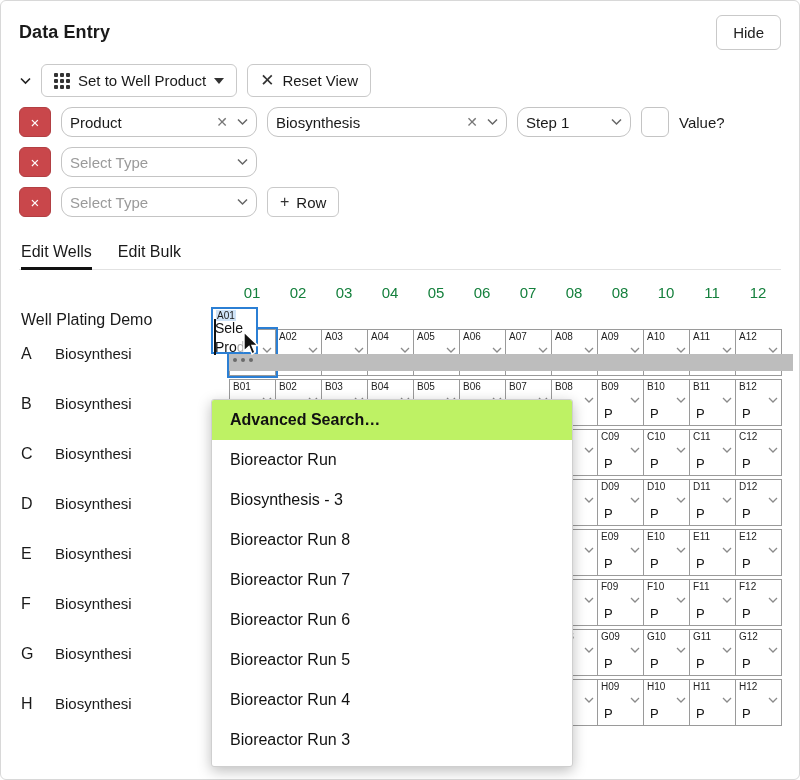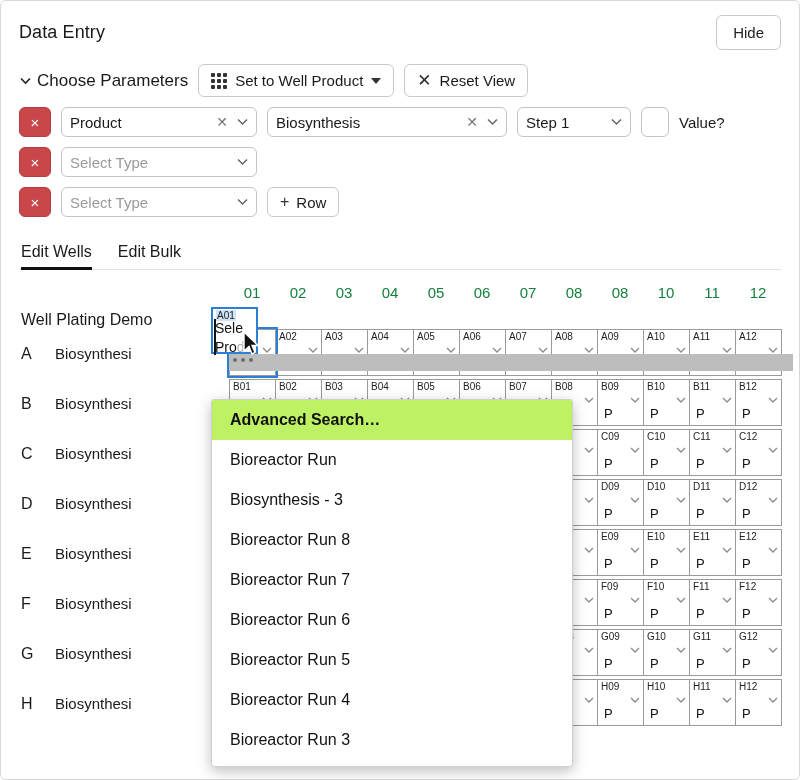--- a/index.html
+++ b/index.html
@@ -17,21 +17,21 @@
     border: 1px solid #d8d8d8;
     border-radius: 6px;
     background: #fff;
     padding: 14px 18px;
   }
   
   .hdr {
     display: flex; align-items: center; justify-content: space-between;
   }
   .hdr-title {
-    font-size: 18px; font-weight: normal; letter-spacing: .1px;
+    font-size: 18px; font-weight: bold; letter-spacing: .1px;
   }
   .hide-btn {
     border: 1px solid #c9c9c9; background: #fff; border-radius: 6px;
     padding: 8px 16px; font-size: 15px; color: #222; cursor: pointer;
   }
   
   .params-bar {
     display: flex; align-items: center; gap: 10px;
     margin-top: 14px;
   }
@@ -56,21 +56,21 @@
 
   
   .prow { display: flex; align-items: center; gap: 10px; margin-top: 10px; }
   .del-btn {
     width: 32px; height: 30px; border-radius: 6px; background: #c9474b;
     border: 1px solid #b23f43; color: #fff; font-size: 15px;
     display: flex; align-items: center; justify-content: center; cursor: pointer;
   }
   .select {
     display: flex; align-items: center; justify-content: space-between;
-    border: 1px solid #c4c4c4; border-radius: 6px; background: #fff;
+    border: 1px solid #c4c4c4; border-radius: 11px; background: #fff;
     height: 30px; padding: 0 8px; font-size: 15px; cursor: pointer;
   }
   .select .txt { white-space: nowrap; overflow: hidden; text-overflow: ellipsis; }
   .select .ctrls { display:flex; align-items:center; gap:8px; color:#666; }
   .select .clear { font-size: 14px; color:#777; }
   .sel-w1 { width: 196px; }
   .sel-w2 { width: 240px; }
   .sel-w3 { width: 114px; }
   .placeholder { color: #9a9a9a; }
   .value-box {
@@ -166,21 +166,20 @@
     <button class="hide-btn">Hide</button>
   </div>
 
   <div class="params-bar">
     <div class="choose">
       <span class="chev">
         <svg width="13" height="13" viewBox="0 0 13 13">
             <path d="M2 4.5 L6.5 9 L11 4.5" fill="none" stroke="#222" stroke-width="1.6"></path>
           </svg>
       </span>
-      <span>Choose Parameters</span>
     </div>
 
     <div class="tool-btn">
       <span class="grid-ico">
           <i></i>
           <i></i>
           <i></i>
           <i></i>
           <i></i>
           <i></i>

